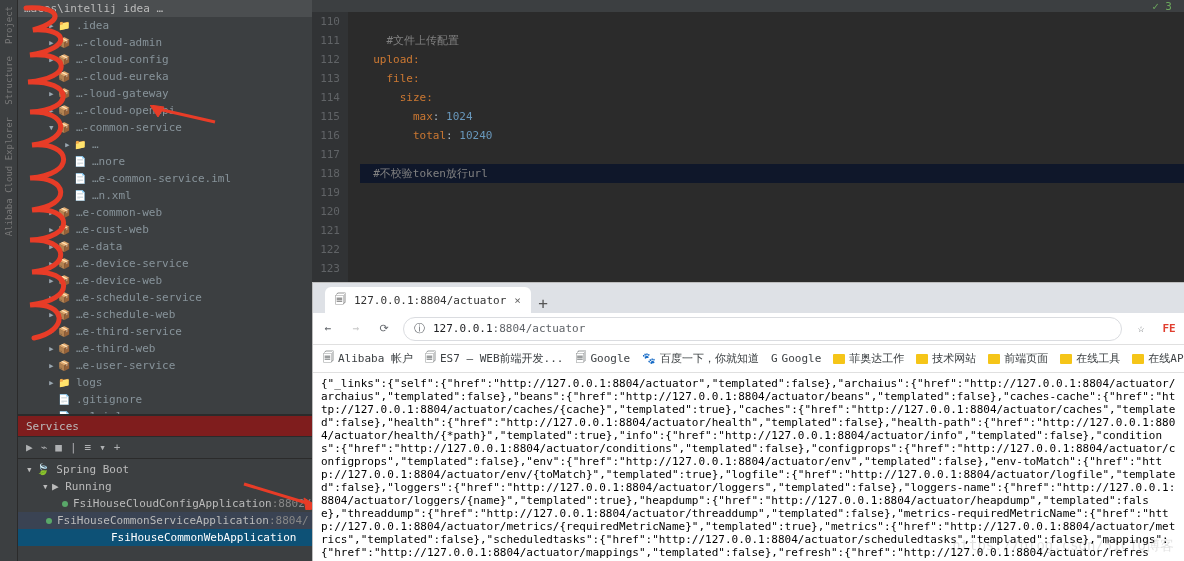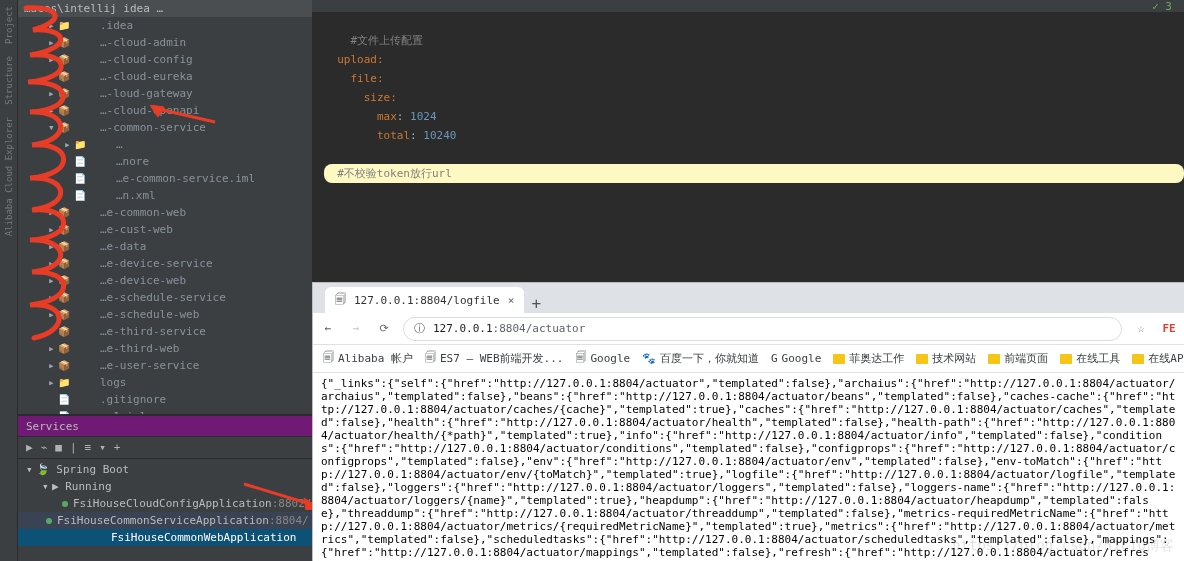--- a/index.html
+++ b/index.html
@@ -5,44 +5,44 @@
   * { margin:0; padding:0; box-sizing:border-box; font-family: Consolas, Menlo, monospace; font-size:11px; }
   body { background:#2b2b2b; color:#a9b7c6; width:1184px; height:561px; overflow:hidden; position:relative; }
   .root { display:flex; height:561px; }
   .left-gutter { width:18px; background:#3c3f41; border-right:1px solid #2b2b2b; display:flex; flex-direction:column; align-items:center; color:#787878; }
   .left-gutter span { writing-mode:vertical-rl; transform:rotate(180deg); font-size:9px; margin:6px 0; cursor:pointer; }
   .col-left { width:294px; background:#3c3f41; display:flex; flex-direction:column; }
   .project-tree { flex:0 0 auto; height:398px; overflow:hidden; border-bottom:1px solid #2b2b2b;}
   .tree-row { display:flex; align-items:center; height:17px; padding-left:6px; white-space:nowrap; cursor:pointer; }
   .tree-row .chev { width:10px; color:#9aa7b0; }
   .tree-row .ficon { width:14px; height:14px; margin-right:4px; display:inline-flex; align-items:center; justify-content:center; font-size:10px; border-radius:2px;}
-  .mod { color:#87939a;margin-left:24px;}
+  .mod { color:#87939a;}
   .scribble { position:absolute; left:18px; top:0; width:60px; height:345px; pointer-events:none; }
   .scribble path { stroke:#e83c27; stroke-width:5; fill:none; stroke-linecap:round; }
   .arrow { position:absolute; stroke:#e83c27; fill:#e83c27; }
-  .panel-title { height:22px; display:flex; align-items:center; padding:0 8px; color:#bbb; background:#701a75; border-top:1px solid #2b2b2b; border-bottom:1px solid #2b2b2b;}
+  .panel-title { height:22px; display:flex; align-items:center; padding:0 8px; color:#bbb; background:#7f1d1d; border-top:1px solid #2b2b2b; border-bottom:1px solid #2b2b2b;}
   .svc-toolbar { height:22px; display:flex; align-items:center; gap:8px; padding:0 8px; border-bottom:1px solid #2b2b2b;}
   .svc-toolbar span { color:#afb1b3; cursor:pointer;}
   .svc-tree { padding:2px 0;}
   .svc-row { display:flex; align-items:center; height:17px; padding-left:8px; color:#bbb; cursor:pointer; white-space:nowrap;}
   .svc-row.sel { background:#0d5176; color:#fff;gap:44px;}
   .svc-row .chev { width:10px;}
   .svc-port { color:#888;}
   .svc-row.sel .svc-port{ color:#c7e4ff;}
   .dot{width:6px;height:6px;border-radius:50%;margin-right:5px;}
   .green{background:#59a869;}
   .col-right { flex:1; display:flex; flex-direction:column; background:#2b2b2b; min-width:0;}
   .editor-top { height:12px; background:#3c3f41; display:flex; justify-content:flex-end; padding-right:12px; color:#6ba65d; align-items:center;}
   .editor { flex:0 0 auto; height:270px; display:flex; overflow:hidden;}
   .gutter { width:36px; background:#313335; color:#606366; text-align:right; padding-right:8px; line-height:19px;}
   .code { flex:1; line-height:19px; padding-left:12px; white-space:pre; overflow:hidden;}
   .k-comment{color:#808080;}
   .k-key{color:#cc7832;}
   .k-num{color:#6897bb;}
-  .hl { background:#fef9c3; display:inline-block; width:100%;border-radius:8px;}
+  .hl { background:#0f172a; display:inline-block; width:100%;}
   .browser { position:absolute; left:312px; top:282px; right:0; bottom:0; background:#fff; color:#000; border:1px solid #bdbdbd; border-right:none; border-bottom:none; display:flex; flex-direction:column; font-family:Arial,sans-serif;}
   .tabbar{height:30px;background:#dee1e6;display:flex;align-items:flex-end;padding-left:6px;}
   .tab{background:#fff;border-radius:6px 6px 0 0;height:26px;display:flex;align-items:center;padding:0 10px;gap:8px;min-width:180px;font-size:11px;color:#333;}
   .tab .x{color:#666;cursor:pointer;}
   .newtab{width:24px;text-align:center;color:#555;cursor:pointer;font-size:16px;}
   .addr{height:32px;display:flex;align-items:center;background:#fff;border-bottom:1px solid #e0e0e0;padding:0 6px;gap:10px;}
   .addr .nav{color:#5f6368;cursor:pointer;width:18px;text-align:center;}
   .omnibox{flex:1;height:24px;border:1px solid #dadce0;border-radius:12px;display:flex;align-items:center;padding:0 10px;color:#202124;font-size:12px;}
   .omnibox .info{color:#5f6368;margin-right:8px;}
   .omnibox .host{color:#202124;}
@@ -209,20 +209,37 @@
         <div class="svc-row" style="padding-left: 28px; background: rgba(47, 101, 202, 0.133);"><span class="dot green"></span>FsiHouseCommonServiceApplication <span class="svc-port">:8804/</span></div>
         <div class="svc-row sel" style="padding-left: 44px;"><span class="dot green"></span>FsiHouseCommonWebApplication <span class="svc-port">:9001/</span></div>
 </div>
   </div>
 
   <div class="col-right">
     <div class="editor-top">
         <span>✓ 3</span>
       </div>
     <div class="editor">
+      <div class="gutter" id="gutter">
+          <div>110</div>
+          <div>111</div>
+          <div>112</div>
+          <div>113</div>
+          <div>114</div>
+          <div>115</div>
+          <div>116</div>
+          <div>117</div>
+          <div>118</div>
+          <div>119</div>
+          <div>120</div>
+          <div>121</div>
+          <div>122</div>
+          <div>123</div>
+          <div>124</div>
+        </div>
       <div class="code" id="code"><div class="">&nbsp;</div><div class=""><span class="k-comment">    #文件上传配置</span></div><div class=""><span class="k-key">  upload:</span></div><div class=""><span class="k-key">    file:</span></div><div class=""><span class="k-key">      size:</span></div><div class="">        <span class="k-key">max</span>: <span class="k-num">1024</span></div><div class="">        <span class="k-key">total</span>: <span class="k-num">10240</span></div><div class="">&nbsp;</div><div class="hl"><span class="k-comment">  #不校验token放行url</span></div></div>
     </div>
   </div>
 </div>
 
 <svg class="scribble" viewBox="0 0 60 345">
   <path d="M8 8 C40 6 50 20 15 30 C50 28 55 48 12 55 C52 52 56 78 10 82 C55 80 58 110 12 112 C50 110 55 140 14 145 C55 142 58 175 12 178 C50 176 55 205 14 210 C55 206 58 238 12 240 C50 238 55 268 14 272 C55 270 58 300 12 305 C48 302 52 330 16 338"></path>
 </svg>
 <svg class="arrow" style="left:150px;top:105px;width:70px;height:20px" viewBox="0 0 70 20">
     <line x1="65" y1="17" x2="8" y2="4" stroke="#e83c27" stroke-width="3"></line>
@@ -235,21 +252,21 @@
 <svg class="arrow" style="left:240px;top:480px;width:80px;height:30px" viewBox="0 0 80 30">
     <line x1="4" y1="4" x2="70" y2="24" stroke="#e83c27" stroke-width="3"></line>
     <polygon points="80,28 64,18 66,30"></polygon>
   </svg>
 
 <div class="browser">
   <div class="tabbar">
     <div style="width:6px"></div>
     <div class="tab">
       <span>🗐</span>
-      <span>127.0.0.1:8804/logfile</span>
+      <span>127.0.0.1:8804/actuator</span>
       <span class="x">×</span>
     </div>
     <div class="newtab">+</div>
   </div>
   <div class="addr">
     <span class="nav">←</span>
     <span class="nav" style="color:#c7c7c7">→</span>
     <span class="nav">⟳</span>
     <div class="omnibox">
       <span class="info">ⓘ</span>

